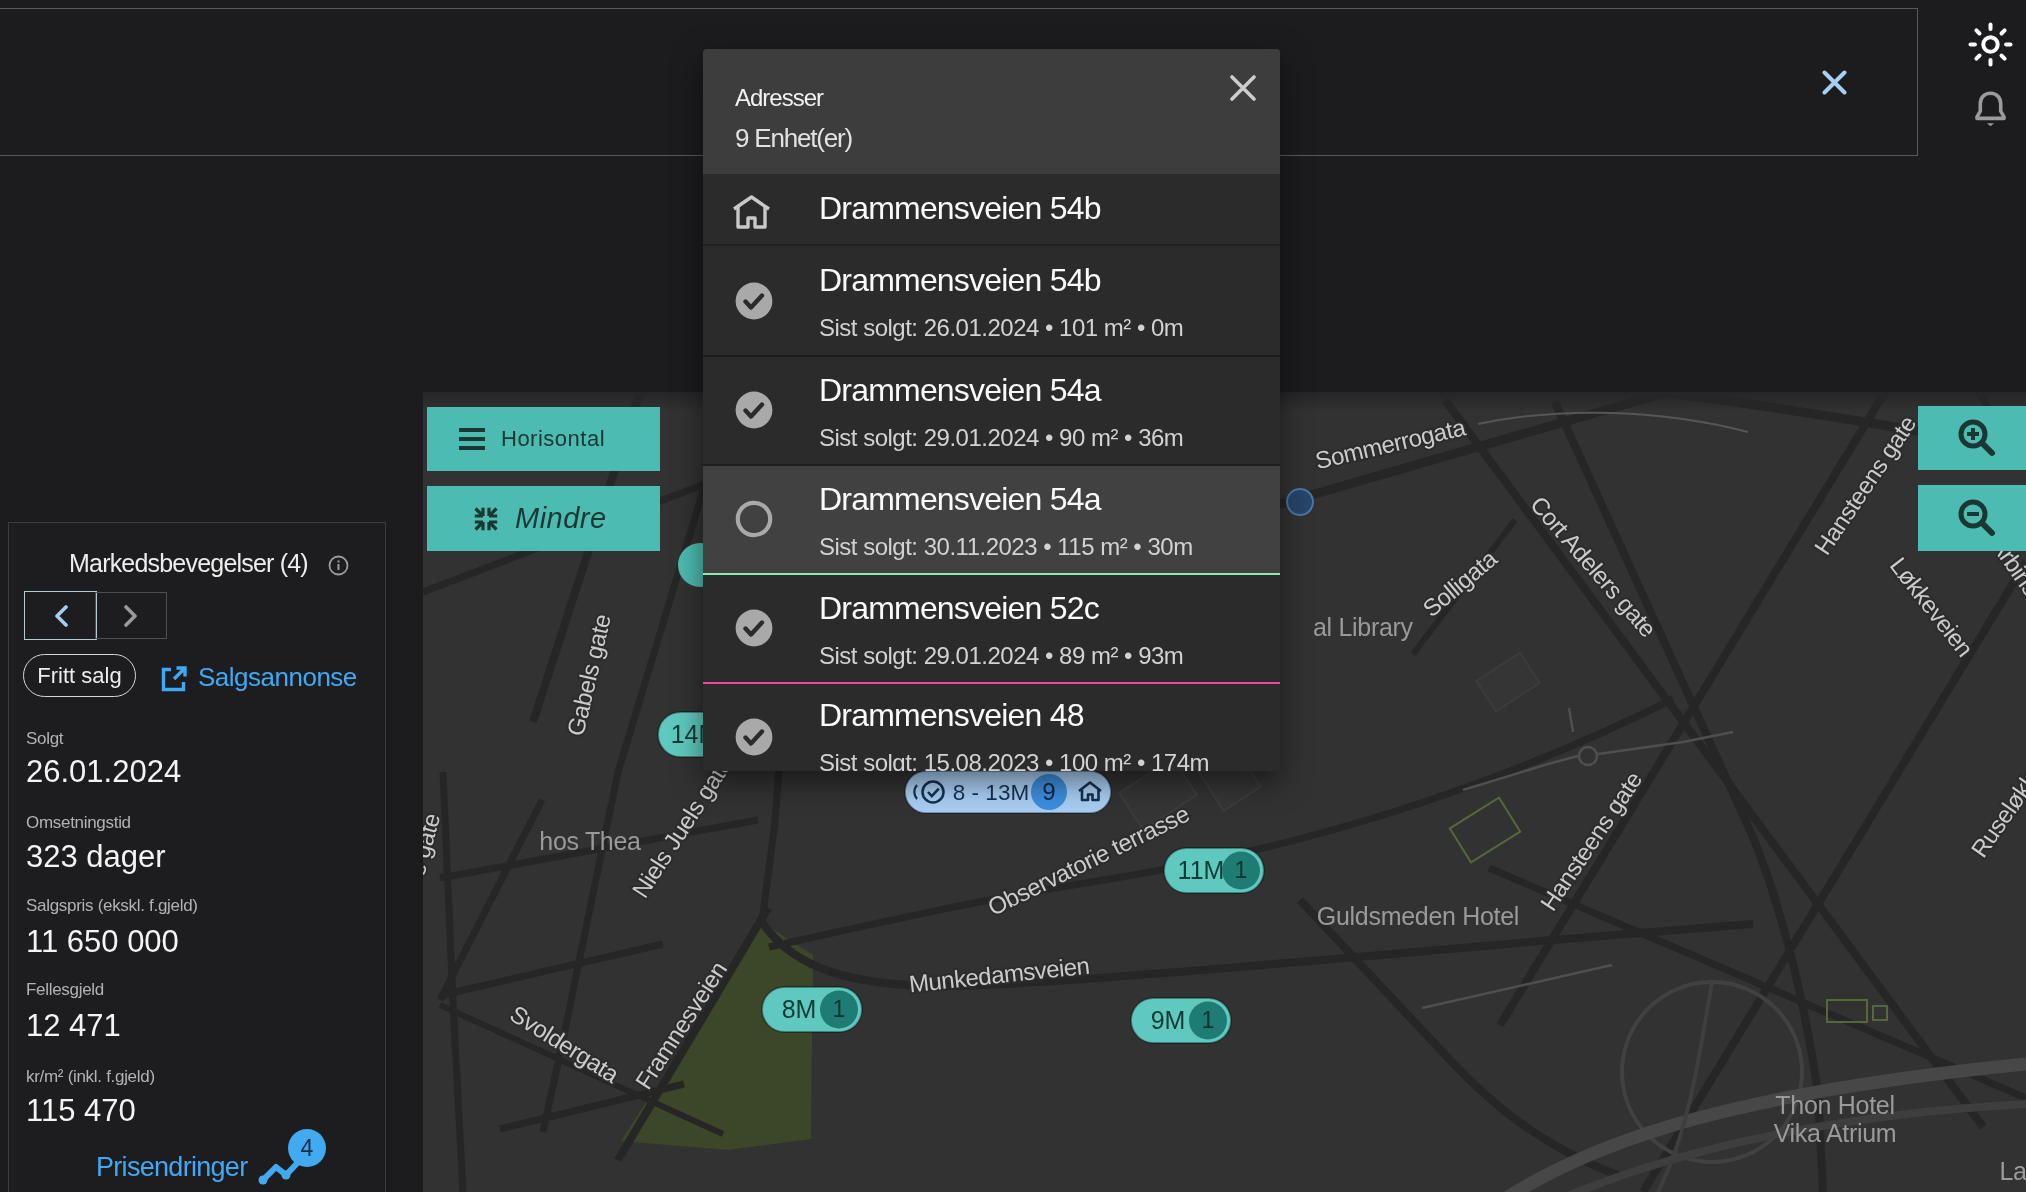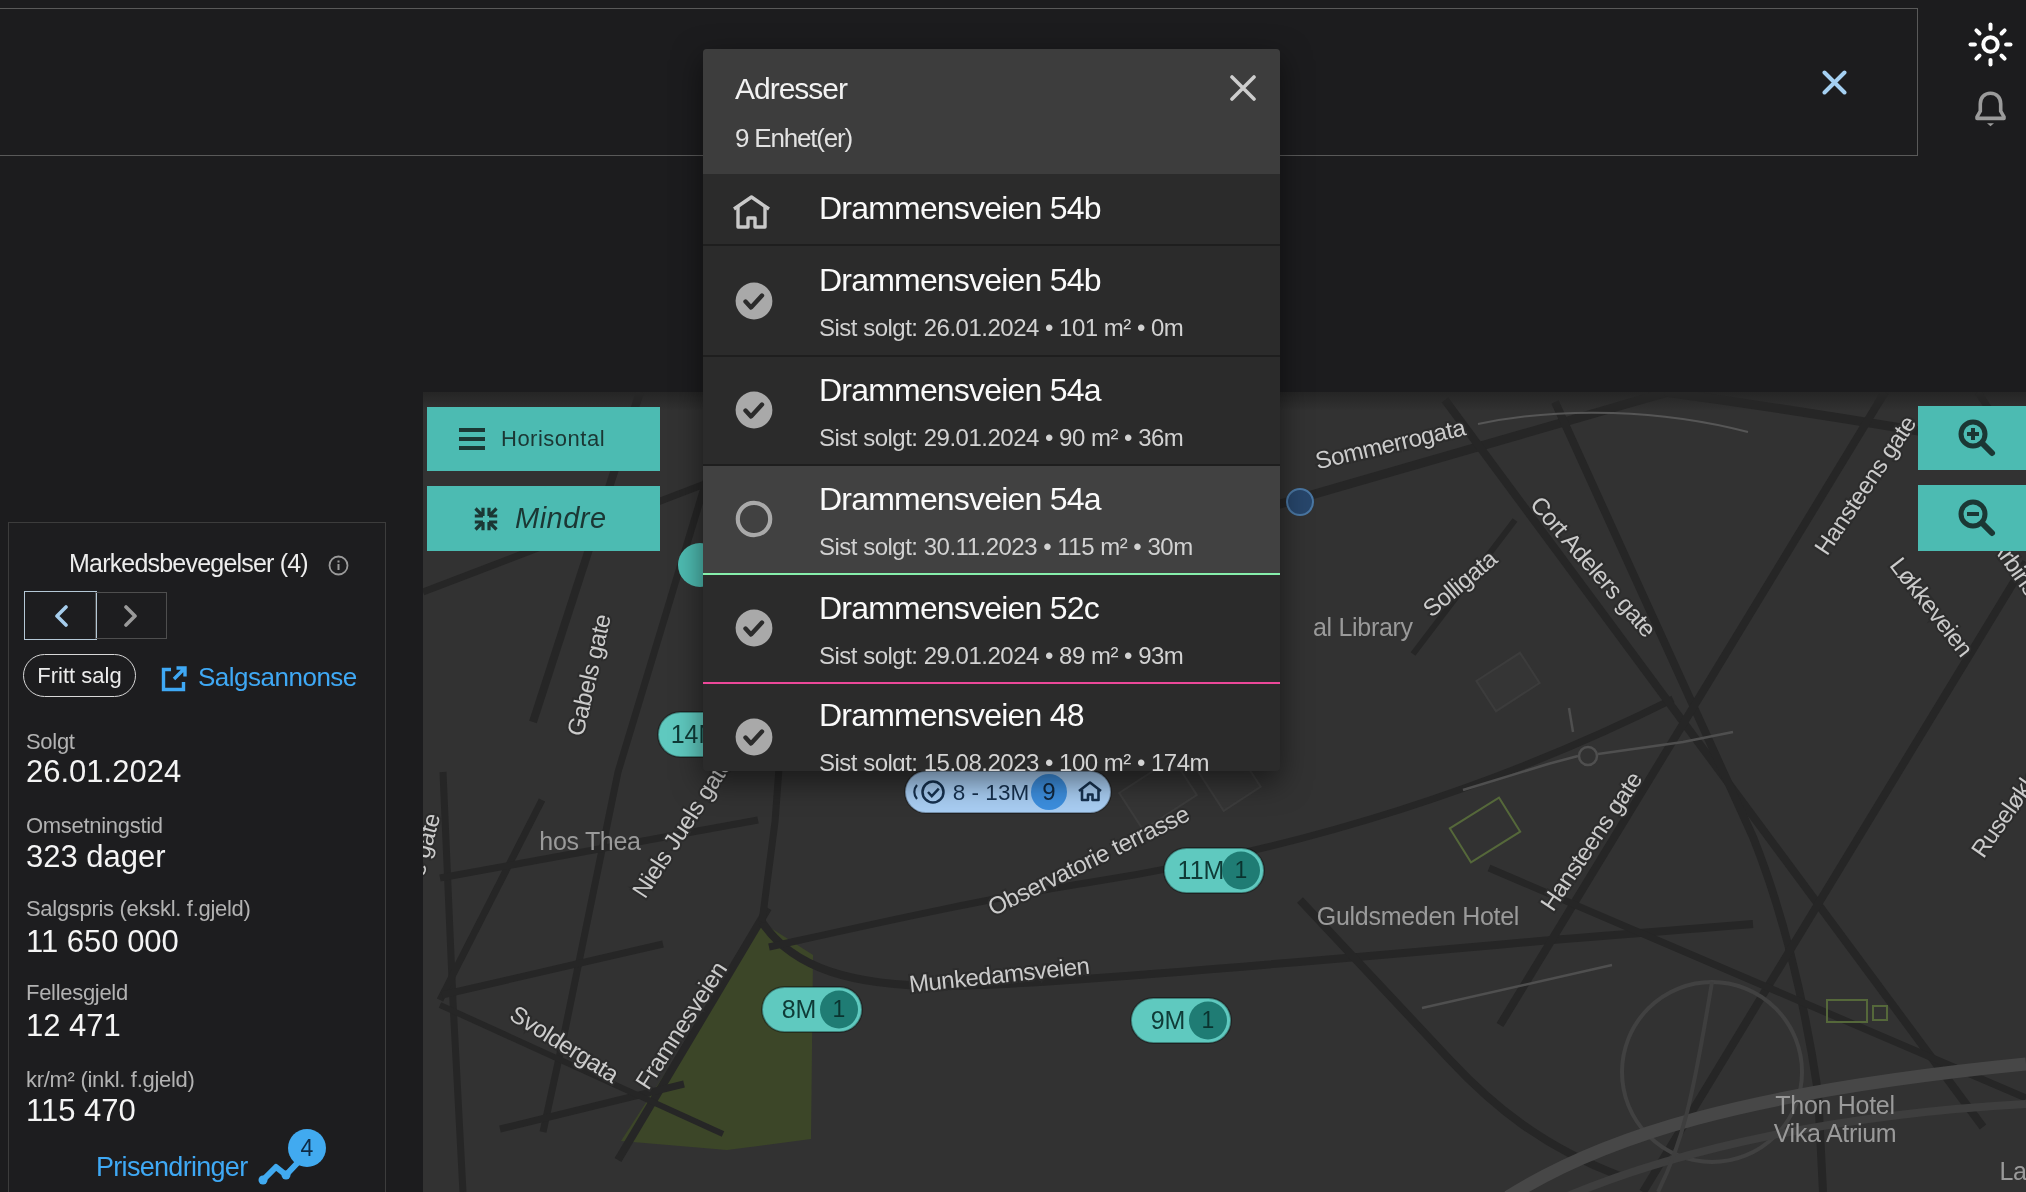--- a/index.html
+++ b/index.html
@@ -2,21 +2,21 @@
 <html><head>
 <meta charset="utf-8">
 <style>
   html,body{margin:0;padding:0;background:#1c1c1e;}
   .stage{position:relative;width:2026px;height:1192px;background:#1c1c1e;overflow:hidden;
          font-family:"Liberation Sans",sans-serif;}
   .abs{position:absolute;}
   .tealbtn{position:absolute;background:#4cbbb2;color:#1b3734;display:flex;align-items:center;}
   .row-title{font-size:32px;color:#fafafa;letter-spacing:-0.8px;}
   .row-sub{font-size:24px;color:#d2d2d2;letter-spacing:-0.5px;}
-  .slabel{font-size:22px;color:#b2b2b2;letter-spacing:-0.3px;}
+  .slabel{font-size:17px;color:#b2b2b2;letter-spacing:-0.3px;}
   .sval{font-size:31px;color:#f4f4f4;}
 </style>
 </head>
 <body>
 <div class="stage">
 
   <div class="abs" id="maproot" style="left:423px;top:392px;width:1603px;height:800px;background:#303030;overflow:hidden;">
     <svg width="1603" height="800" viewBox="0 0 1603 800">
       <defs>
         <linearGradient id="topfade" x1="0" y1="0" x2="0" y2="1">
@@ -269,21 +269,21 @@
       <circle cx="54" cy="24" r="19" fill="#41aaf0"></circle>
       <text x="54" y="32" text-anchor="middle" font-size="23" fill="#0e2b45" font-family="Liberation Sans">4</text>
       <path d="M10 56l13-13 10 8 18-19" fill="none" stroke="#41aaf0" stroke-width="6" stroke-linecap="round" stroke-linejoin="round"></path>
       <circle cx="10" cy="56" r="4.5" fill="#41aaf0"></circle>
       <circle cx="33" cy="51" r="4.5" fill="#41aaf0"></circle>
     </svg>
   </div>
 
   <div class="abs" style="left:703px;top:49px;width:577px;height:722px;background:#2b2b2b;border-radius:4px;overflow:hidden;box-shadow:0 10px 30px rgba(0,0,0,.5);">
     <div class="abs" style="left:0;top:0;width:577px;height:125px;background:#3d3d3d;">
-      <div class="abs" style="left:32px;top:23px;font-size:30px;letter-spacing:-1px;color:#f2f2f2;">Adresser</div>
+      <div class="abs" style="left:32px;top:35px;font-size:24px;letter-spacing:-1px;color:#f2f2f2;">Adresser</div>
       <div class="abs" style="left:32px;top:74px;font-size:26px;letter-spacing:-1.2px;color:#e2e2e2;">9 Enhet(er)</div>
       <svg class="abs" style="left:527px;top:26px;" width="26" height="26" viewBox="0 0 26 26">
         <path d="M2 2l22 22M24 2L2 24" stroke="#cdcdcd" stroke-width="3.6" stroke-linecap="round"></path>
       </svg>
     </div>
 
     <div class="abs" style="left:0;top:125px;width:577px;height:70px;background:#2b2b2b;">
       <svg class="abs" style="left:28px;top:20px;" width="41" height="36" viewBox="0 0 41 36">
         <g fill="none" stroke="#c9c9c9" stroke-width="3.4" stroke-linejoin="round">
           <path d="M3 15L20.5 3L38 15"></path>

